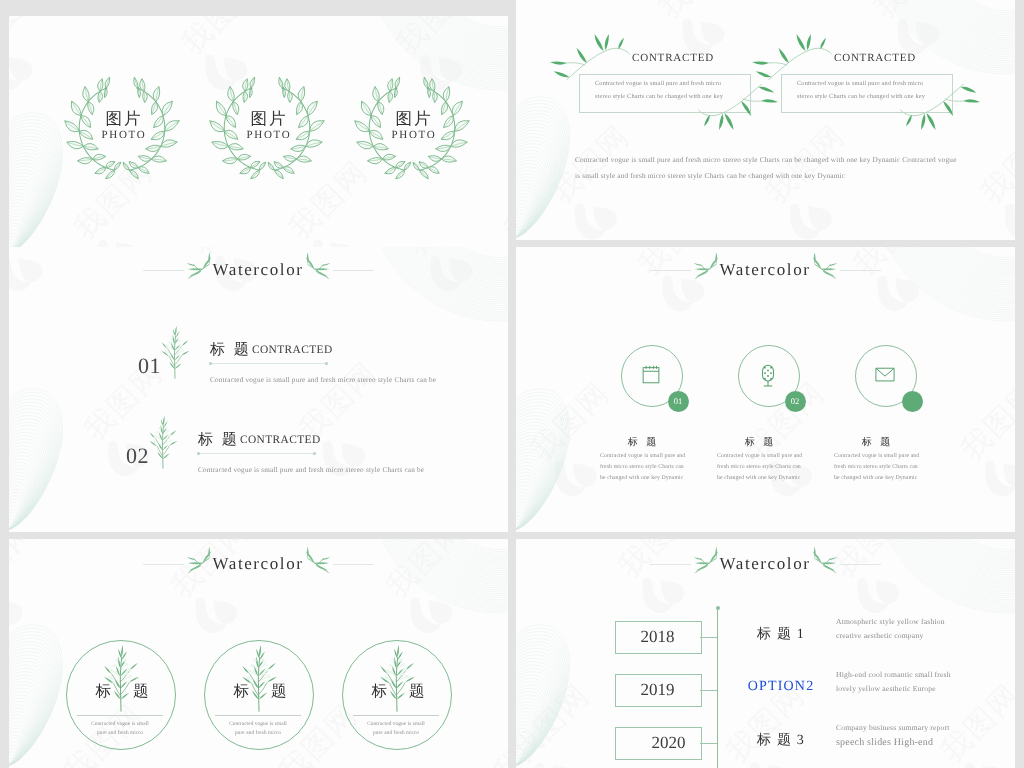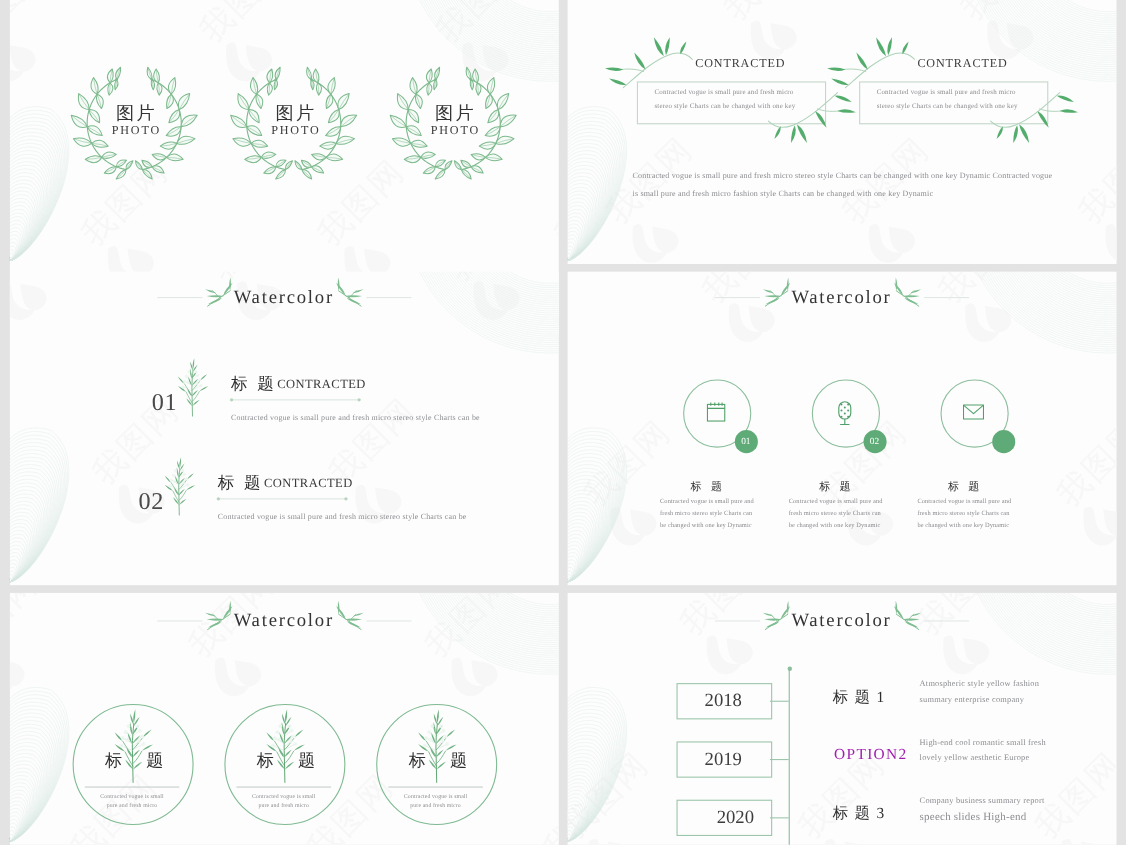--- a/index.html
+++ b/index.html
@@ -214,21 +214,21 @@
         <path d="M46.00 25.00Q37.62 19.47 36.14 6.46Q44.19 15.97 46.00 25.00Z" fill="#54ad6d" stroke="none" stroke-width="0.00" stroke-linejoin="round"></path>
         <path d="M48.00 24.00Q45.27 15.69 51.74 6.39Q51.94 17.11 48.00 24.00Z" fill="#54ad6d" stroke="none" stroke-width="0.00" stroke-linejoin="round"></path>
         <path d="M28.00 38.00Q19.49 33.61 16.82 21.42Q25.40 29.62 28.00 38.00Z" fill="#54ad6d" stroke="none" stroke-width="0.00" stroke-linejoin="round"></path>
         <path d="M6.00 38.00Q-1.85 41.86 -11.96 36.74Q-1.37 35.06 6.00 38.00Z" fill="#54ad6d" stroke="none" stroke-width="0.00" stroke-linejoin="round"></path>
         <path d="M9.00 53.00Q0.39 54.55 -7.91 46.84Q2.72 48.14 9.00 53.00Z" fill="#54ad6d" stroke="none" stroke-width="0.00" stroke-linejoin="round"></path>
         <path d="M62.00 23.00Q61.34 16.14 68.14 10.42Q66.36 18.58 62.00 23.00Z" fill="#54ad6d" stroke="none" stroke-width="0.00" stroke-linejoin="round"></path>
       </g>
     </defs>
   </svg>
 <div class="grid">
-<div class="slide" style="left:9px;top:0px;width:499px;height:304px">
+<div class="slide" style="left:9px;top:16px;width:499px;height:304px">
       <svg class="wmlayer" width="499" height="240" viewBox="0 0 499 240">
         <defs>
           <g id="wm1">
             <text x="0" y="0" font-family="Liberation Serif,serif" font-size="30" letter-spacing="2">我图网</text>
             <g transform="translate(-10,8) scale(0.52)">
               <path d="M34 2 C 20 14 4 30 4 48 C 4 66 16 78 32 78 C 40 78 46 75 46 75 C 34 70 28 60 28 48 C 28 32 46 20 46 10 C 46 6 41 3 34 2 Z"></path>
               <path d="M58 26 C 46 40 38 52 38 62 C 38 74 46 82 58 82 C 70 82 78 74 78 62 C 78 50 66 40 58 26 Z"></path>
             </g>
           </g>
         </defs>
@@ -533,21 +533,21 @@
       <div class="abs" style="left:265px;top:74px;width:170px;height:37px;border:1px solid #c3d8ca"></div>
       <div class="abs bd" style="left:281px;top:80px;font-size:6.3px;letter-spacing:0.15px">Contracted vogue is small pure and fresh micro</div>
       <div class="abs bd" style="left:281px;top:93px;font-size:6.3px;letter-spacing:0.15px">stereo style Charts can be changed with one key</div>
       <svg class="abs" style="left:247px;top:28px;transform:scale(1,1)" width="74" height="61" viewBox="0 0 80 66">
         <use href="#gOlive"></use>
       </svg>
       <svg class="abs" style="left:379px;top:75px;transform:scale(-1,-1)" width="74" height="61" viewBox="0 0 80 66">
         <use href="#gOlive"></use>
       </svg>
       <div class="abs bd" style="left:59px;top:155px;font-size:7.3px;letter-spacing:0.16px">Contracted vogue is small pure and fresh micro stereo style Charts can be changed with one key Dynamic Contracted vogue</div>
-      <div class="abs bd" style="left:59px;top:171px;font-size:7.3px;letter-spacing:0.16px">is small pure and fresh micro fashion style Charts can be changed with one key Dynamic</div>
+      <div class="abs bd" style="left:59px;top:171px;font-size:7.3px;letter-spacing:0.16px">is small style and fresh micro stereo style Charts can be changed with one key Dynamic</div>
     </div>
 <div class="slide" style="left:9px;top:247px;width:499px;height:285px">
       <svg class="wmlayer" width="499" height="285" viewBox="0 0 499 285">
         <defs>
           <g id="wm3">
             <text x="0" y="0" font-family="Liberation Serif,serif" font-size="30" letter-spacing="2">我图网</text>
             <g transform="translate(-10,8) scale(0.52)">
               <path d="M34 2 C 20 14 4 30 4 48 C 4 66 16 78 32 78 C 40 78 46 75 46 75 C 34 70 28 60 28 48 C 28 32 46 20 46 10 C 46 6 41 3 34 2 Z"></path>
               <path d="M58 26 C 46 40 38 52 38 62 C 38 74 46 82 58 82 C 70 82 78 74 78 62 C 78 50 66 40 58 26 Z"></path>
             </g>
@@ -1230,25 +1230,25 @@
       <svg class="abs" style="left:282px;top:8px;transform:scaleX(-1)" width="41" height="32" viewBox="0 0 44 34">
         <use href="#gSprig"></use>
       </svg>
       <div class="abs" style="left:201px;top:69px;width:1px;height:163px;background:#8cbe9c"></div>
       <div class="abs" style="left:199.5px;top:67.0px;width:4px;height:4px;border-radius:50%;background:#8cbe9c"></div>
       <div class="abs" style="left:99px;top:82px;width:85px;height:31px;border:1px solid #9cc6ab"></div>
       <div class="abs ctr" style="left:99px;top:82px;width:85px;height:31px;line-height:31px;font-size:17px;color:#3c3c3e">2018</div>
       <div class="hline" style="left:184px;top:97.5px;width:17px;background:#9cc6ab"></div>
       <div class="abs hd-cn" style="left:221px;top:87px;width:88px;text-align:center;font-size:14px;letter-spacing:1.2px;color:#2e2e30;white-space:nowrap">标 题 1</div>
       <div class="abs bd" style="left:320px;top:78px;font-size:7.6px;letter-spacing:0.2px;white-space:nowrap">Atmospheric style yellow fashion</div>
-      <div class="abs bd" style="left:320px;top:92px;font-size:7.6px;letter-spacing:0.2px;white-space:nowrap">summary enterprise company</div>
+      <div class="abs bd" style="left:320px;top:92px;font-size:7.6px;letter-spacing:0.2px;white-space:nowrap">creative aesthetic company</div>
       <div class="abs" style="left:99px;top:135px;width:85px;height:31px;border:1px solid #9cc6ab"></div>
       <div class="abs ctr" style="left:99px;top:135px;width:85px;height:31px;line-height:31px;font-size:17px;color:#3c3c3e">2019</div>
       <div class="hline" style="left:184px;top:150.5px;width:17px;background:#9cc6ab"></div>
-      <div class="abs hd-cn" style="left:221px;top:140px;width:88px;text-align:right;font-size:14px;letter-spacing:1.2px;color:#a21caf;white-space:nowrap">OPTION2</div>
+      <div class="abs hd-cn" style="left:221px;top:140px;width:88px;text-align:center;font-size:14px;letter-spacing:1.2px;color:#1d4ed8;white-space:nowrap">OPTION2</div>
       <div class="abs bd" style="left:320px;top:131px;font-size:7.6px;letter-spacing:0.2px;white-space:nowrap">High-end cool romantic small fresh</div>
       <div class="abs bd" style="left:320px;top:145px;font-size:7.6px;letter-spacing:0.2px;white-space:nowrap">lovely yellow aesthetic Europe</div>
       <div class="abs" style="left:99px;top:188px;width:85px;height:31px;border:1px solid #9cc6ab"></div>
       <div class="abs ctr" style="left:99px;top:188px;width:107px;height:31px;line-height:31px;font-size:17px;color:#3c3c3e">2020</div>
       <div class="hline" style="left:184px;top:203.5px;width:17px;background:#9cc6ab"></div>
       <div class="abs hd-cn" style="left:221px;top:193px;width:88px;text-align:center;font-size:14px;letter-spacing:1.2px;color:#2e2e30;white-space:nowrap">标 题 3</div>
       <div class="abs bd" style="left:320px;top:184px;font-size:7.6px;letter-spacing:0.2px;white-space:nowrap">Company business summary report</div>
       <div class="abs bd" style="left:320px;top:198px;font-size:10px;letter-spacing:0.2px;white-space:nowrap">speech slides High-end</div>
     </div>
 </div>

